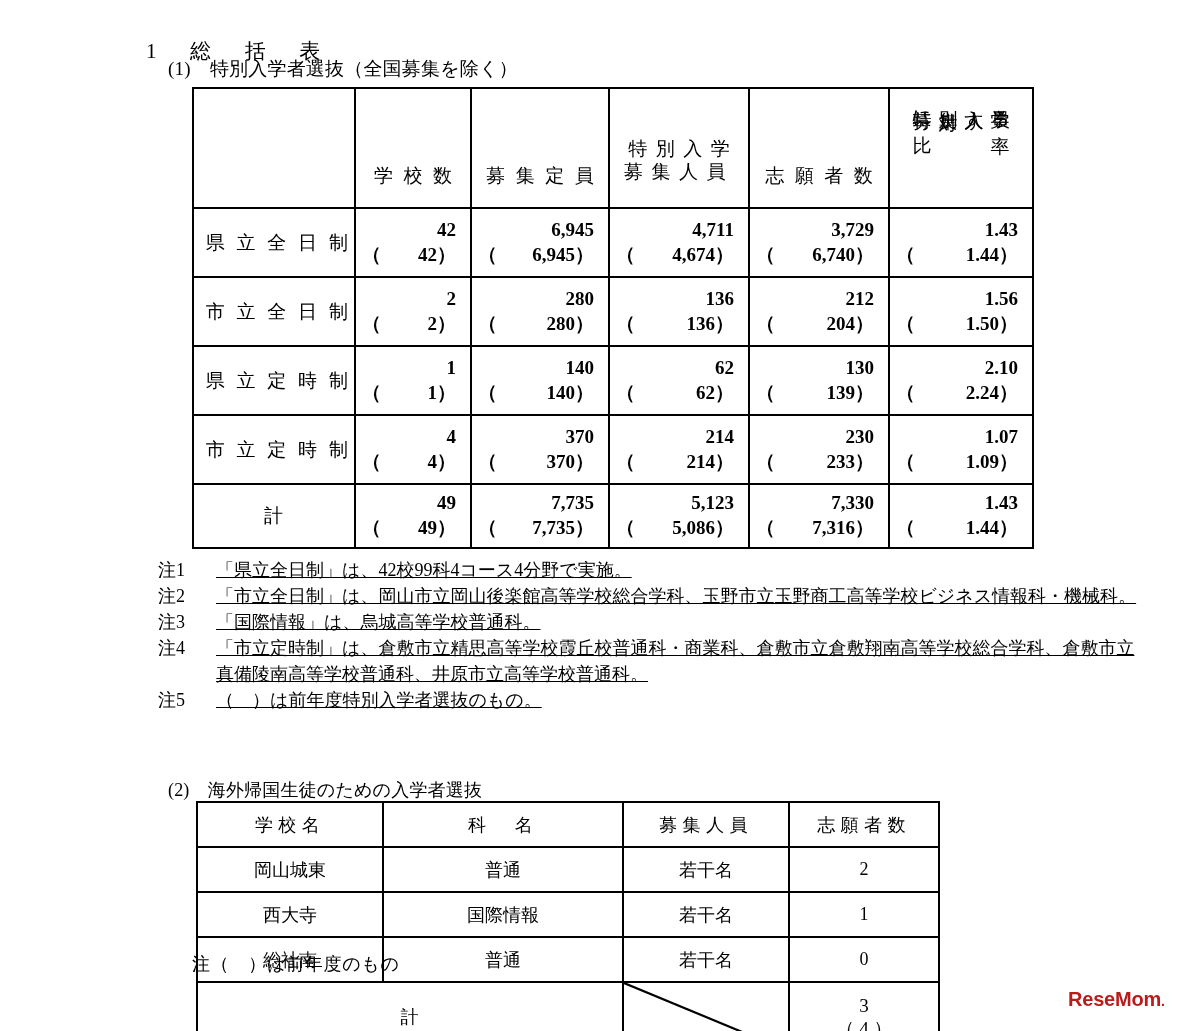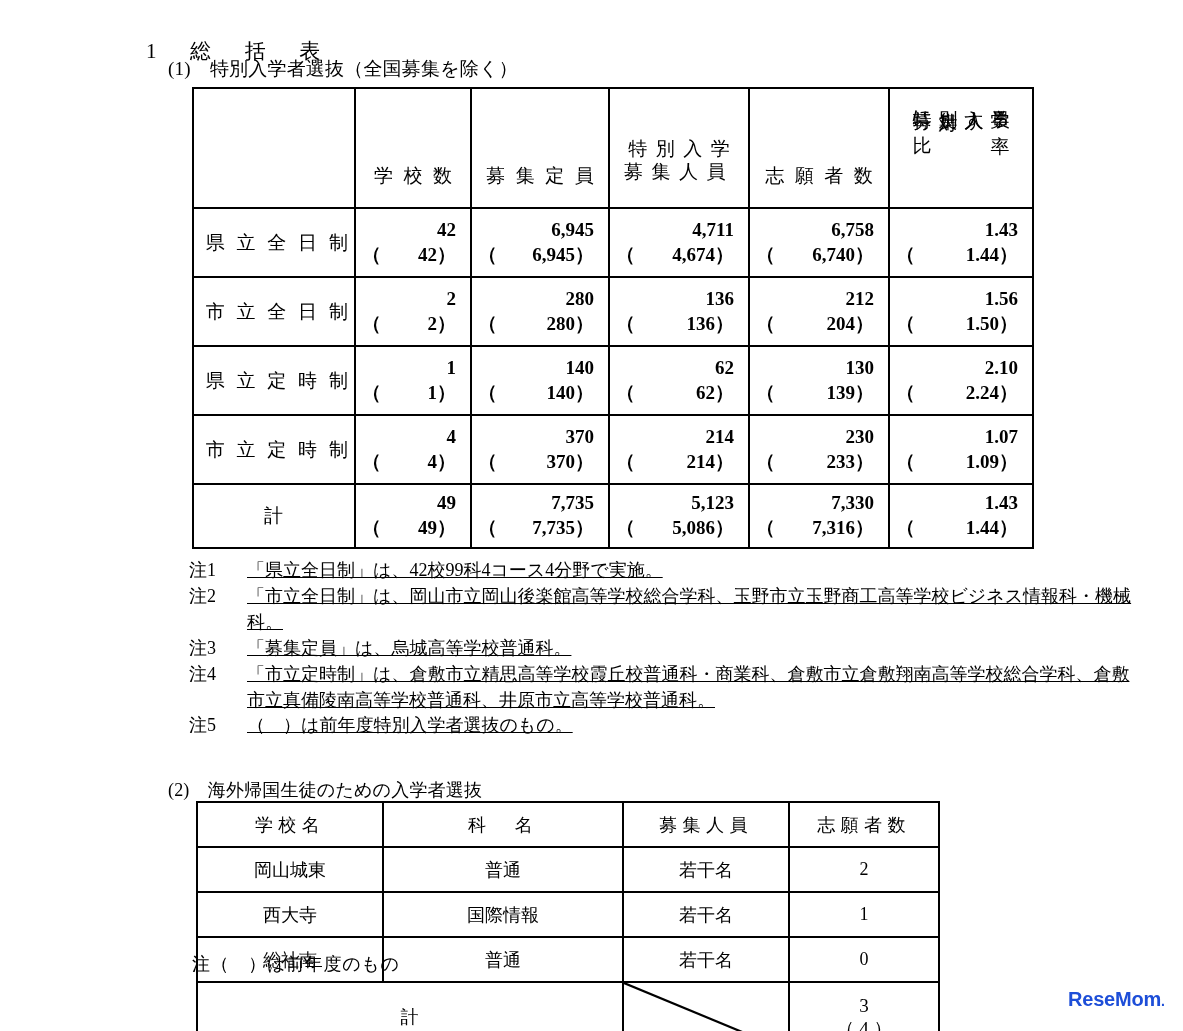--- a/index.html
+++ b/index.html
@@ -143,21 +143,20 @@
   }
   .note {
     display: flex;
     align-items: flex-start;
     white-space: normal;
   }
   .note .tag {
     flex: 0 0 auto;
     width: 58px;
     white-space: nowrap;
-    margin-left: 31px;
   }
   .note .body { flex: 1 1 auto; text-decoration: underline; }
 
   
   .tbl2 {
     position: absolute;
     left: 196px;
     top: 801px;
     width: 742px;
     border-collapse: collapse;
@@ -211,21 +210,21 @@
   }
 
   
   .watermark {
     position: absolute;
     left: 1068px;
     top: 988px;
     font-family: "Liberation Sans", sans-serif;
     font-size: 20px;
     font-weight: bold;
-    color: #1d4ed8;
+    color: #b91c1c;
     letter-spacing: -0.01em;
     white-space: nowrap;
   }
   .watermark .dot { font-size: 14px; }
 </style>
 </head>
 <body>
 
 <div class="h-main">1　総　括　表</div>
 <div class="h-sub1">(1)　特別入学者選抜（全国募集を除く）</div>
@@ -283,21 +282,21 @@
           </span>
         </td>
       <td>
           <span class="numcell">
             <span class="cur">4,711</span>
             <span class="prev"><span class="pl">（</span><span>4,674</span><span>）</span></span>
           </span>
         </td>
       <td>
           <span class="numcell">
-            <span class="cur">6,758</span>
+            <span class="cur">3,729</span>
             <span class="prev"><span class="pl">（</span><span>6,740</span><span>）</span></span>
           </span>
         </td>
       <td>
           <span class="numcell">
             <span class="cur">1.43</span>
             <span class="prev"><span class="pl">（</span><span>1.44</span><span>）</span></span>
           </span>
         </td>
     </tr>
@@ -452,21 +451,21 @@
   <div class="note">
     <span class="tag">注1</span>
     <span class="body">「県立全日制」は、42校99科4コース4分野で実施。</span>
   </div>
   <div class="note">
     <span class="tag">注2</span>
     <span class="body">「市立全日制」は、岡山市立岡山後楽館高等学校総合学科、玉野市立玉野商工高等学校ビジネス情報科・機械科。</span>
   </div>
   <div class="note">
     <span class="tag">注3</span>
-    <span class="body">「募集定員」は、烏城高等学校普通科。</span>
+    <span class="body">「国際情報」は、烏城高等学校普通科。</span>
   </div>
   <div class="note">
     <span class="tag">注4</span>
     <span class="body">「市立定時制」は、倉敷市立精思高等学校霞丘校普通科・商業科、倉敷市立倉敷翔南高等学校総合学科、倉敷市立真備陵南高等学校普通科、井原市立高等学校普通科。</span>
   </div>
   <div class="note">
     <span class="tag">注5</span>
     <span class="body">（　）は前年度特別入学者選抜のもの。</span>
   </div>
 </div>

